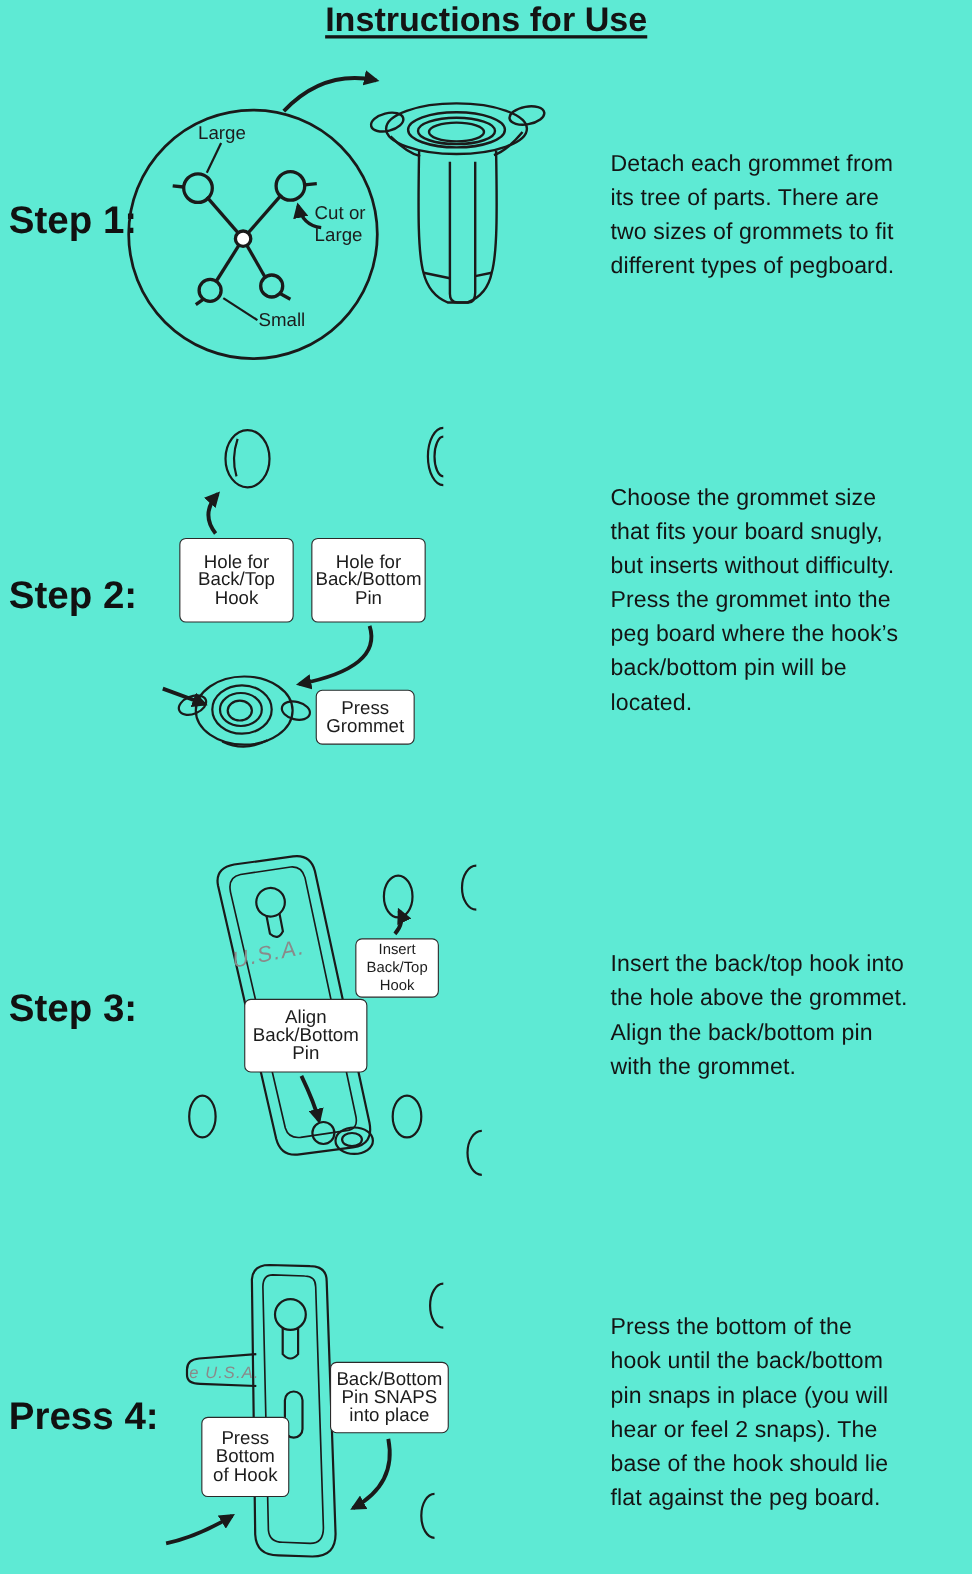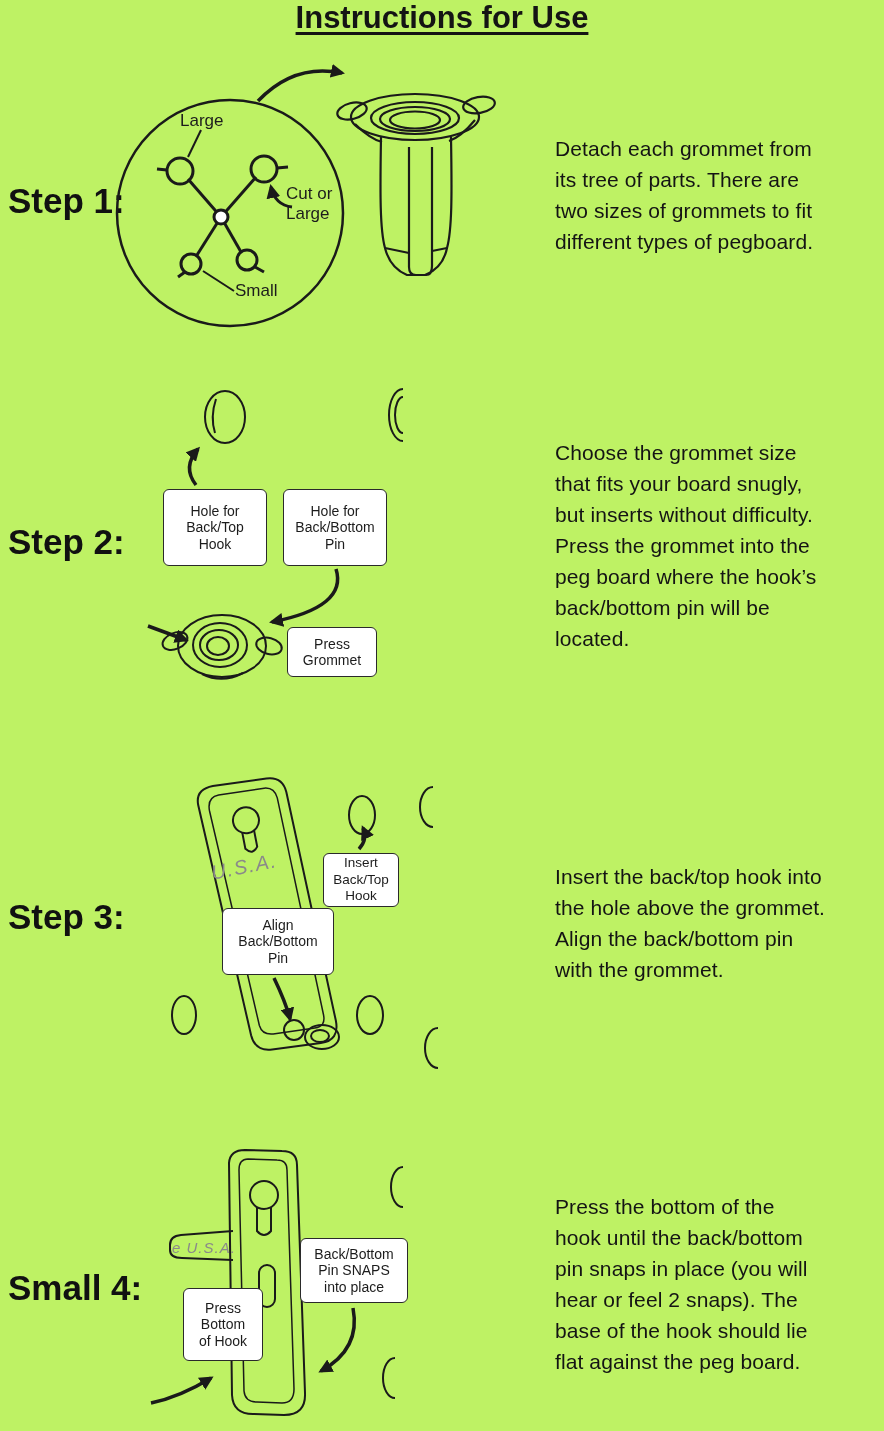--- a/index.html
+++ b/index.html
@@ -1,18 +1,18 @@
 <!DOCTYPE html>
 <html><head>
 <meta charset="utf-8">
 <style>
   * { margin:0; padding:0; box-sizing:border-box; }
   html,body { background:#ffffff; }
   body { font-family:"Liberation Sans", sans-serif; color:#141414; }
-  .page { position:relative; width:884px; height:1431px; background:#bef264; overflow:hidden; margin:0 auto; }
+  .page { position:relative; width:884px; height:1431px; background:#5eead4; overflow:hidden; margin:0 auto; }
 
   .title {
     position:absolute; top:0; left:0; width:100%;
     text-align:center; font-size:31px; font-weight:700;
     text-decoration:underline; text-decoration-thickness:2.5px; text-underline-offset:4px;
     font-family:"Liberation Sans", sans-serif;
   }
 
   .step-label { position:absolute; left:8px; font-size:35px; font-weight:700; color:#111; }
   .step-text  {
@@ -20,21 +20,21 @@
     font-size:21px; line-height:31px; color:#141414;
     white-space:pre-line; letter-spacing:0.1px;
   }
 
   .illus { position:absolute; }
   .illus svg { position:absolute; left:0; top:0; }
 
   .callout {
     position:absolute; border:1.7px solid #2a2a2a; border-radius:6px;
     background:#ffffff; color:#1c1c1c;
-    font-size:14px; line-height:16.5px; text-align:center;
+    font-size:17px; line-height:16.5px; text-align:center;
     white-space:pre-line; display:flex; align-items:center; justify-content:center;
     padding:3px 4px;
   }
   .plain-label {
     position:absolute; font-size:17px; line-height:20px; color:#1c1c1c;
     white-space:pre-line; text-align:left;
   }
 </style>
 </head>
 <body>
@@ -190,21 +190,21 @@
 Pin</div>
     </div>
 
     <div class="step-text" style="top:861px">Insert the back/top hook into
 the hole above the grommet.
 Align the back/bottom pin
 with the grommet.</div>
   </section>
 
   <section>
-    <div class="step-label" style="top:1268px">Small 4:</div>
+    <div class="step-label" style="top:1268px">Press 4:</div>
 
     <div class="illus" style="left:145px; top:1145px; width:315px; height:286px">
       <svg width="315" height="286" viewBox="0 0 315 286">
         <defs>
           <marker id="ah4" markerWidth="16" markerHeight="14" refX="11" refY="7" orient="auto" markerUnits="userSpaceOnUse">
             <path d="M0,0 L14,7 L0,14 Z" fill="#1a1a1a"></path>
           </marker>
         </defs>
         <g stroke="#1a1a1a" fill="none" stroke-width="2">
           <path d="M258,22 A12,20 0 0 0 258,62"></path>

